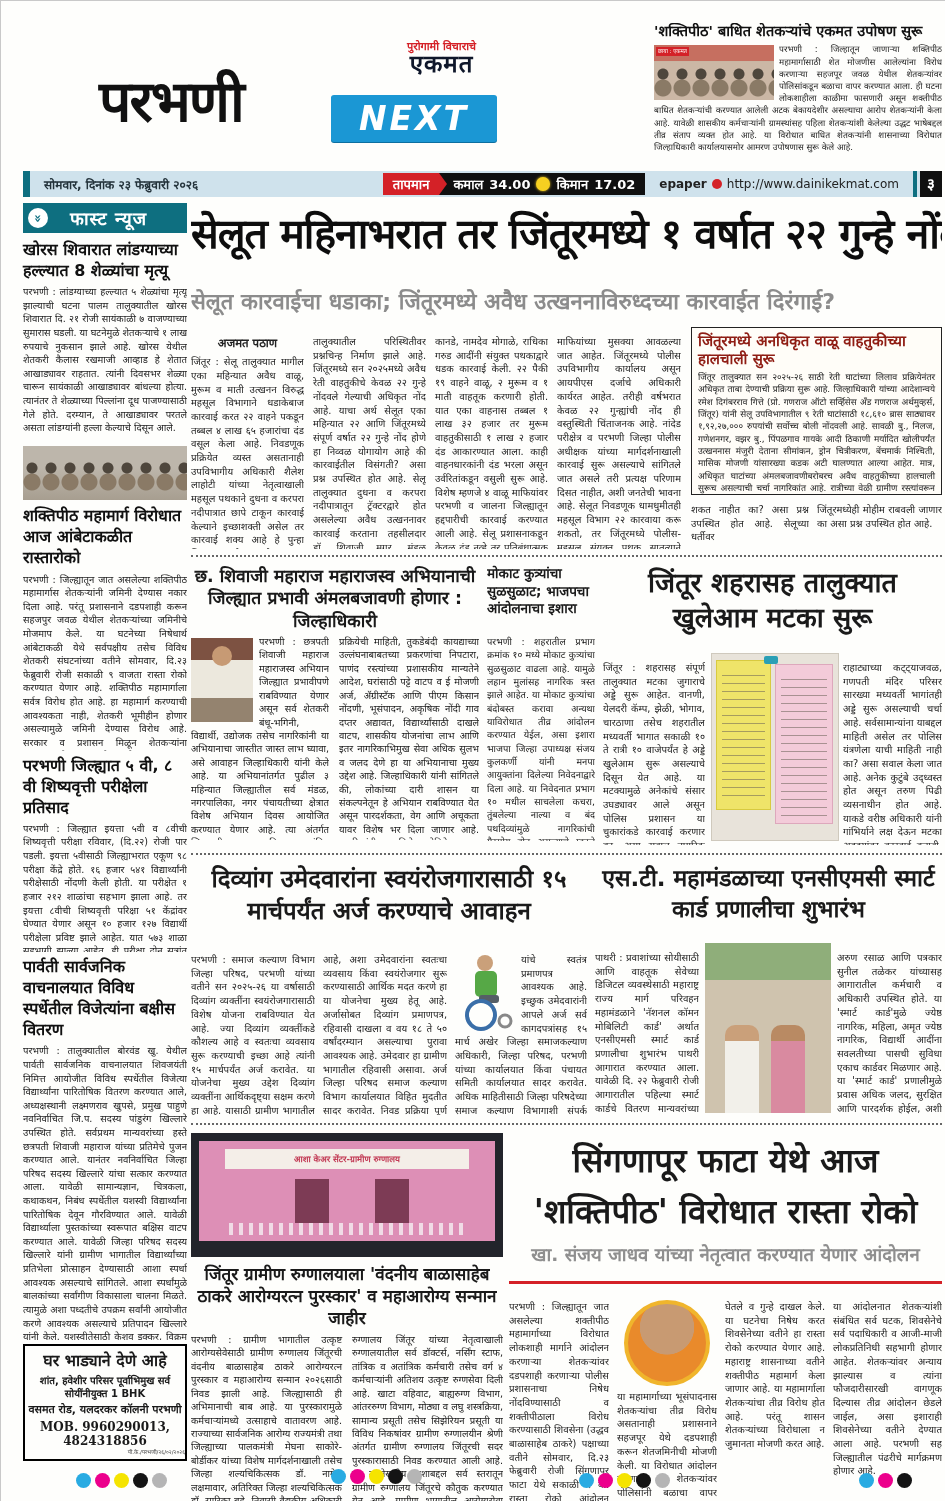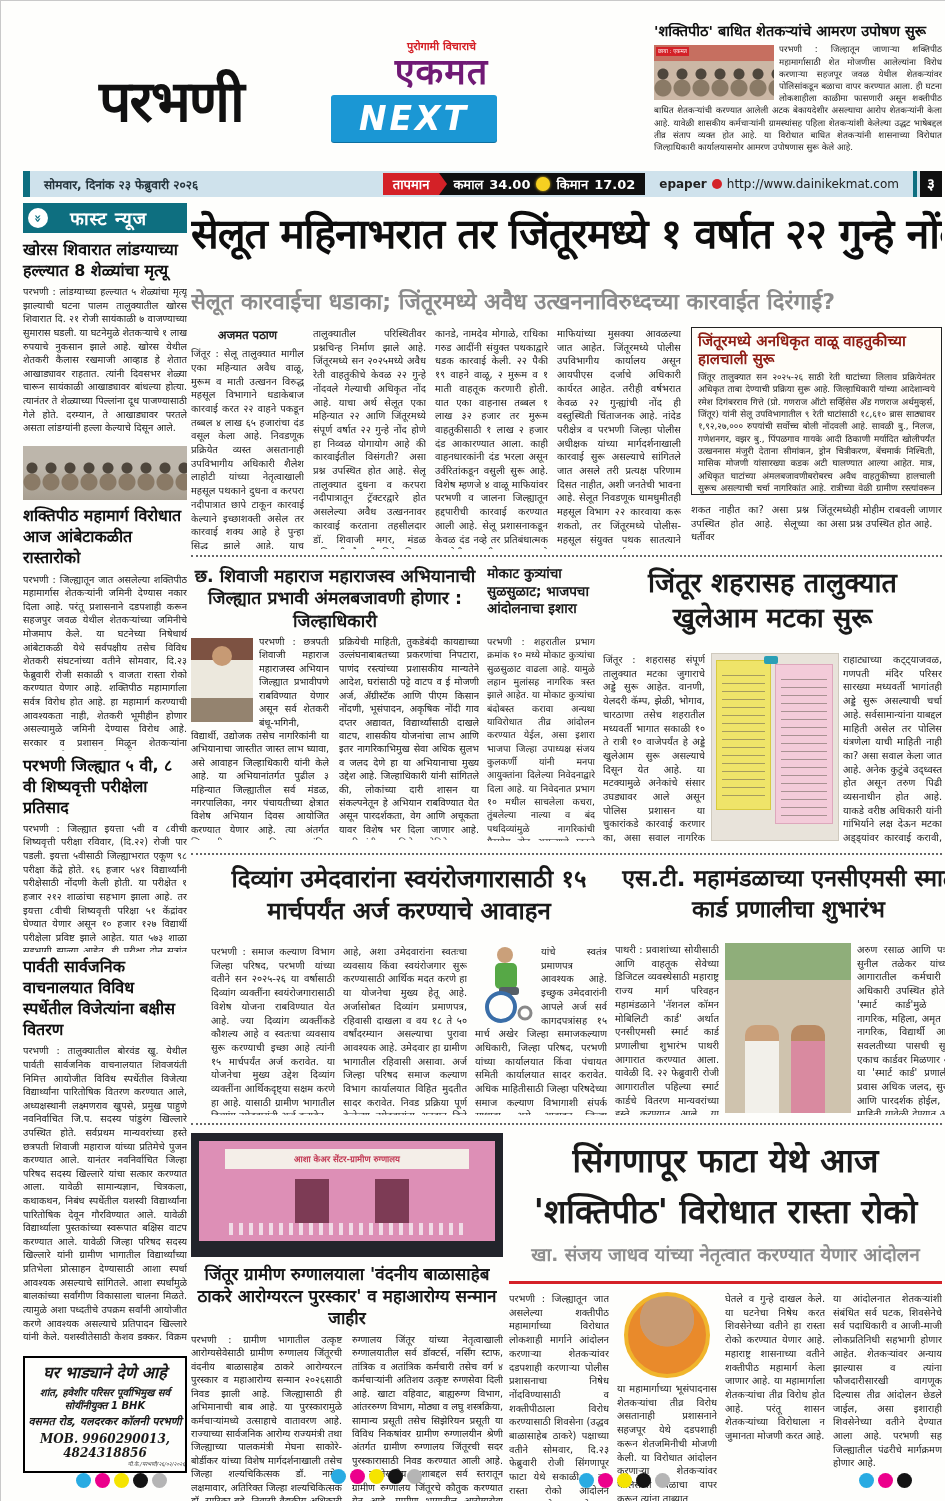--- a/index.html
+++ b/index.html
@@ -2,21 +2,21 @@
 <html><head>
 <meta charset="utf-8">
 <style>
   html,body{margin:0;padding:0;background:#e8e8e8;}
   .page{position:relative;width:945px;height:1501px;margin:0 auto;background:#fefefc;
         font-family:"DejaVu Sans",sans-serif;color:#1a1a1a;overflow:hidden;border:1px solid #c9c9c9;}
   .abs{position:absolute;}
   
   .ekmat{left:383px;top:40px;width:115px;text-align:center;}
   .ekmat-tag{font-size:11px;font-weight:bold;color:#d42127;line-height:1.1;}
-  .ekmat-brand{font-size:36px;font-weight:bold;color:#701a75;line-height:1.05;letter-spacing:1px;}
+  .ekmat-brand{font-size:24px;font-weight:bold;color:#0f172a;line-height:1.05;letter-spacing:1px;font-family:Liberation Mono, monospace;}
   .masthead-title{left:98px;top:68px;width:235px;font-size:57px;font-weight:800;color:#111;
                   line-height:1.15;letter-spacing:-2px;white-space:nowrap;}
   .next-box{left:330px;top:94px;width:166px;height:47px;background:#1b97d4;color:#fff;
             font-size:33px;font-weight:800;font-style:italic;text-align:center;line-height:47px;
             letter-spacing:3px;border-radius:3px;box-shadow:0 1px 0 #0d6fa0;}
   
   .top-story{left:653px;top:22px;width:288px;height:146px;overflow:hidden;}
   .top-story-head{font-size:14.5px;font-weight:800;line-height:1.2;color:#111;margin-bottom:3px;}
   .top-photo{float:left;width:120px;height:55px;margin:2px 5px 2px 0;position:relative;
              background:linear-gradient(180deg,#c9b6a3 0 30%,#cbb7a5 30% 100%);overflow:hidden;}
@@ -51,38 +51,38 @@
   .fast-head{height:30px;background:#0e6f80;color:#fff;display:flex;align-items:center;margin-bottom:6px;}
   .fast-circle{width:20px;height:20px;border-radius:50%;background:#fff;color:#0e6f80;margin:0 8px 0 5px;
                display:flex;align-items:center;justify-content:center;font-size:13px;font-weight:bold;}
   .fast-circle span{display:inline-block;transform:rotate(90deg);line-height:1;}
   .fast-title{font-size:18px;font-weight:800;letter-spacing:1px;margin:0 auto;padding-right:26px;}
   .fn-h{font-size:16px;font-weight:800;line-height:1.32;color:#111;margin:4px 0 4px;}
   .fn-b{font-size:9.6px;line-height:1.42;text-align:justify;color:#222;overflow:hidden;}
   .fn-photo{width:164px;height:54px;margin:5px 0;background:linear-gradient(180deg,#bdb6ab 0 40%,#a79e90 100%);
             position:relative;overflow:hidden;}
   .fn-photo .crowd{height:40px;}
-  .ad-box{border:2px solid #000;margin-top:16px;padding:5px 0 3px;text-align:center;font-style:italic;}
+  .ad-box{border:2px solid #000;margin-top:4px;padding:5px 0 3px;text-align:center;}
   .ad1{font-size:16px;font-weight:800;line-height:1.2;}
   .ad2{font-size:10px;font-weight:bold;line-height:1.35;margin-top:3px;}
   .ad3{font-size:11px;font-weight:800;line-height:1.3;margin-top:2px;}
   .ad4{font-size:12px;font-weight:800;font-family:"DejaVu Serif",serif;margin-top:3px;}
   .ad-code{font-size:5.5px;text-align:right;color:#444;}
   
   .dots{display:flex;gap:4px;}
   .dot{width:15px;height:15px;border-radius:50%;}
   .dc{background:#29abe2}.dm{background:#ec008c}.dy{background:#f5e400}.dk{background:#141414}.dg{background:#b5b5b5}
   
   .main{left:190px;top:202px;width:751px;}
   .main-headline{font-size:41px;font-weight:800;color:#0d0d0d;letter-spacing:-1px;line-height:1.55;
                  height:82px;overflow:hidden;white-space:nowrap;}
   .main-subhead{font-size:22px;font-weight:800;color:#8c8c8c;height:40px;overflow:hidden;white-space:nowrap;}
   .story-band{position:relative;height:222px;margin-top:2px;}
   .byline{font-size:11.5px;font-weight:800;text-align:center;margin-bottom:4px;}
-  .ncol{position:absolute;top:0;bottom:0;overflow:hidden;font-size:9.8px;line-height:1.4;
+  .ncol{position:absolute;top:8px;bottom:0;overflow:hidden;font-size:9.8px;line-height:1.4;
         text-align:justify;color:#222;}
   .c1{left:0;width:113px;} .c2{left:122px;width:113px;} .c3{left:244px;width:113px;} .c4{left:366px;width:124px;}
   .sand-box{position:absolute;left:500px;top:0;width:251px;height:168px;border:1px solid #222;
             padding:4px 6px;box-sizing:border-box;overflow:hidden;background:#fffdf8;}
   .sand-head{font-size:15px;font-weight:800;color:#8f1d14;line-height:1.2;margin-bottom:3px;}
   .sand-body{font-size:8.8px;line-height:1.4;text-align:justify;color:#222;}
   .cont1{left:500px;top:176px;width:118px;height:40px;} .cont2{left:626px;top:176px;width:125px;height:40px;}
   .dotted-rule{border-top:2px dotted #666;margin:6px 0 8px;}
   
   .band2{position:relative;height:282px;}
@@ -102,21 +102,21 @@
   .matka-body{position:relative;height:192px;margin-top:4px;}
   .mk1{left:0;width:102px;} .mk2{left:240px;width:99px;}
   .matka-photo{position:absolute;left:108px;top:0;width:126px;height:186px;background:#e8e3da;overflow:hidden;border:1px solid #cfc9bd;}
   .chit-y{position:absolute;left:4px;top:6px;width:55px;height:150px;background:#efe469;
           box-shadow:inset 0 0 0 1px #d8ca3f;}
   .chit-p{position:absolute;left:63px;top:10px;width:58px;height:160px;background:#f3cbd9;
           box-shadow:inset 0 0 0 1px #dda8bc;}
   .scribble{position:absolute;inset:8px 6px;background:repeating-linear-gradient(180deg,transparent 0 7px,#6b6257 7px 8px);opacity:.55;}
   .chit-clip{position:absolute;left:52px;top:2px;width:14px;height:8px;background:#2a9fb5;border-radius:2px;}
   
-  .band3{position:relative;height:254px;margin-left:20px;}
+  .band3{position:relative;height:254px;}
   .divyang{position:absolute;left:0;top:0;width:396px;height:254px;}
   .divyang-h{font-size:24px;font-weight:800;text-align:center;line-height:1.35;height:78px;overflow:hidden;}
   .dv-body{position:relative;height:170px;margin-top:4px;}
   .dv1{left:0;width:124px;} .dv2{left:132px;width:124px;} .dv3{left:264px;width:132px;}
   .st{position:absolute;left:404px;top:0;width:347px;height:254px;}
   .st-h{font-size:23px;font-weight:800;text-align:center;line-height:1.35;height:76px;overflow:hidden;}
   .st-body{position:relative;height:172px;margin-top:4px;}
   .st1{left:0;width:104px;} .st2{left:242px;width:105px;}
   .st-photo{position:absolute;left:110px;top:0;width:126px;height:170px;overflow:hidden;
             background:linear-gradient(180deg,#8fae7a 0 22%,#cfc3ae 22% 100%);}
@@ -151,21 +151,21 @@
 <div class="page">
 
   <div class="abs ekmat">
     <div class="ekmat-tag">पुरोगामी विचाराचे</div>
     <div class="ekmat-brand">एकमत</div>
   </div>
   <div class="abs masthead-title">परभणी</div>
   <div class="abs next-box">NEXT</div>
 
   <div class="abs top-story">
-    <div class="top-story-head">'शक्तिपीठ' बाधित शेतकऱ्यांचे आमरण उपोषण सुरू</div>
+    <div class="top-story-head">'शक्तिपीठ' बाधित शेतकऱ्यांचे एकमत उपोषण सुरू</div>
     <div class="top-photo">
       <div class="banner"></div>
       <div class="crowd"></div>
       <div class="photo-credit">छाया : एकमत</div>
     </div>
     <div class="top-story-body">परभणी : जिल्हातून जाणाऱ्या शक्तिपीठ महामार्गासाठी शेत मोजणीस आलेल्यांना विरोध करणाऱ्या सहजपूर जवळ येथील शेतकऱ्यांवर पोलिसांकडून बळाचा वापर करण्यात आला. ही घटना लोकशाहीला काळीमा फासणारी असून शक्तीपीठ बाधित शेतकऱ्यांची करण्यात आलेली अटक बेकायदेशीर असल्याचा आरोप शेतकऱ्यांनी केला आहे. यावेळी शासकीय कर्मचाऱ्यांनी ग्रामस्थांसह पहिला शेतकऱ्यांशी केलेल्या उद्धट भाषेबद्दल तीव्र संताप व्यक्त होत आहे. या विरोधात बाधित शेतकऱ्यांनी शासनाच्या विरोधात जिल्हाधिकारी कार्यालयासमोर आमरण उपोषणास सुरू केले आहे.</div>
   </div>
 
   <div class="abs info-bar">
     <div class="info-accent"></div>

